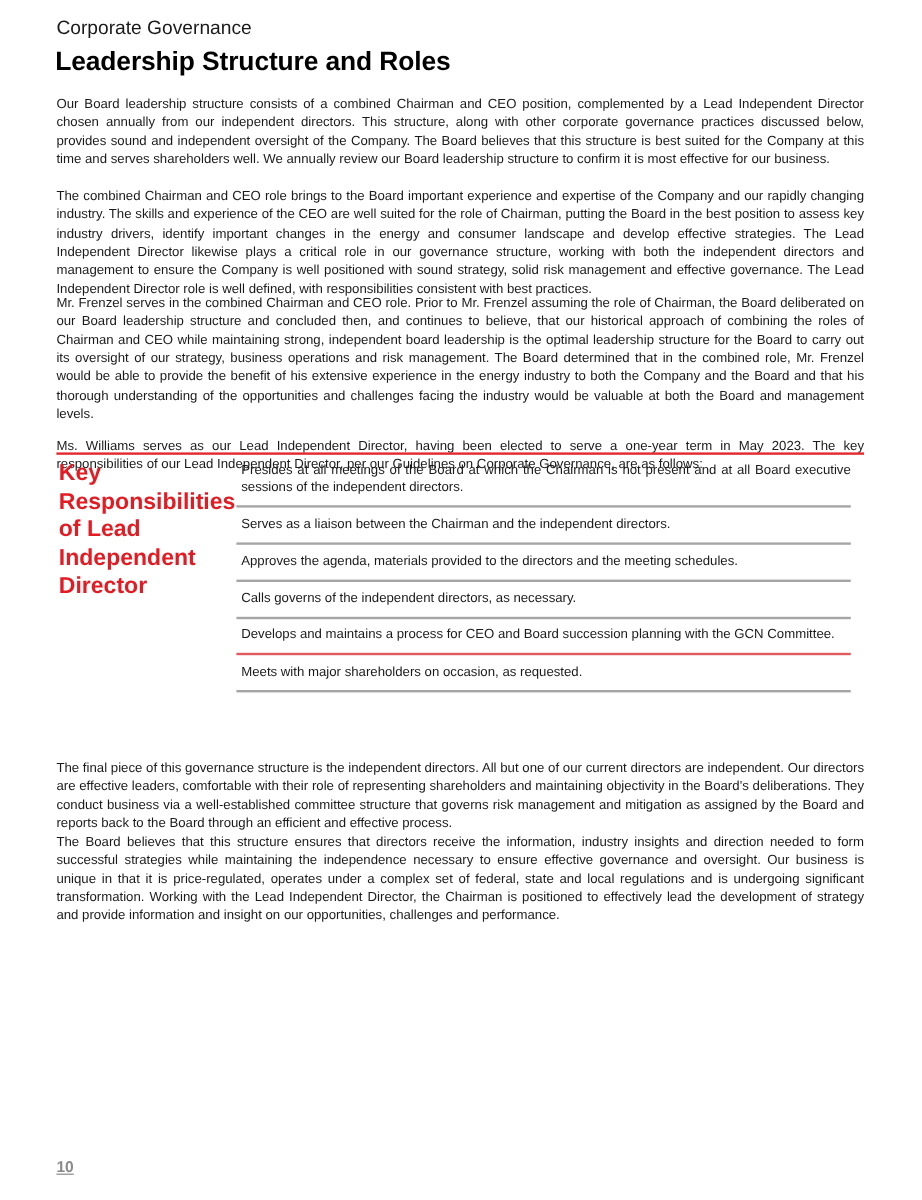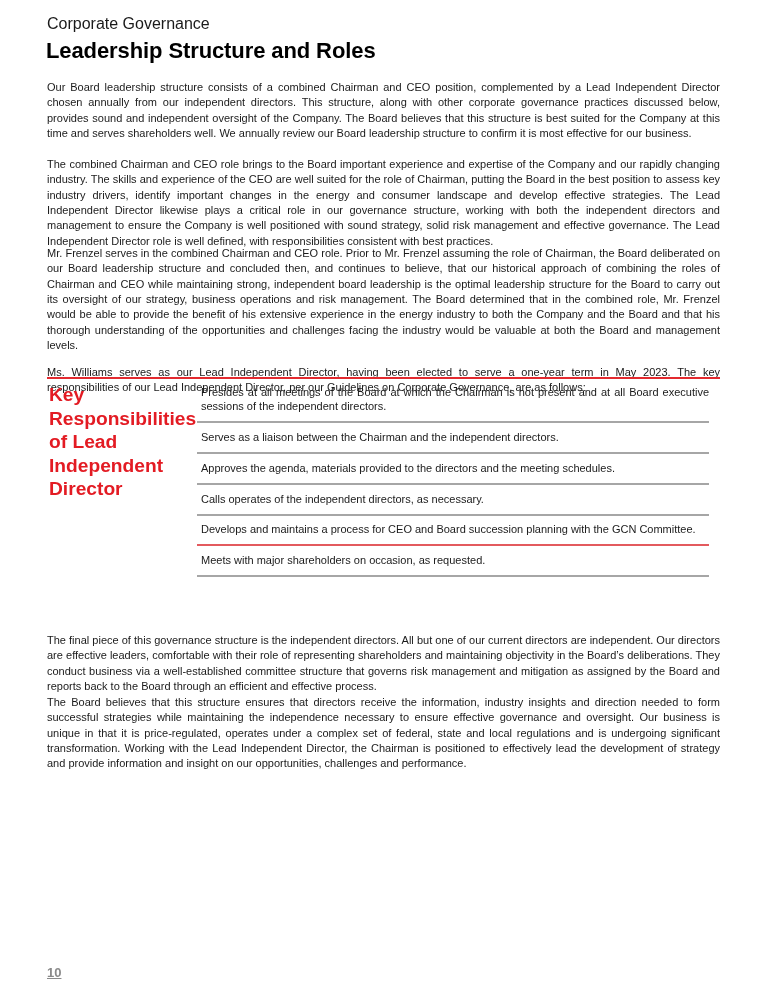--- a/index.html
+++ b/index.html
@@ -62,21 +62,21 @@
 <p class="body-text p3">Mr. Frenzel serves in the combined Chairman and CEO role. Prior to Mr. Frenzel assuming the role of Chairman, the Board deliberated on our Board leadership structure and concluded then, and continues to believe, that our historical approach of combining the roles of Chairman and CEO while maintaining strong, independent board leadership is the optimal leadership structure for the Board to carry out its oversight of our strategy, business operations and risk management. The Board determined that in the combined role, Mr. Frenzel would be able to provide the benefit of his extensive experience in the energy industry to both the Company and the Board and that his thorough understanding of the opportunities and challenges facing the industry would be valuable at both the Board and management levels.</p>
 <p class="body-text p4">Ms. Williams serves as our Lead Independent Director, having been elected to serve a one-year term in May 2023. The key responsibilities of our Lead Independent Director, per our Guidelines on Corporate Governance, are as follows:</p>
 
 <div class="resp-block">
   <div class="resp-top-rule"></div>
   <h2 class="resp-heading">Key Responsibilities of Lead Independent Director</h2>
   <ul class="resp-list">
     <li class="resp-item">Presides at all meetings of the Board at which the Chairman is not present and at all Board executive sessions of the independent directors.</li>
     <li class="resp-item single">Serves as a liaison between the Chairman and the independent directors.</li>
     <li class="resp-item single">Approves the agenda, materials provided to the directors and the meeting schedules.</li>
-    <li class="resp-item single">Calls operates of the independent directors, as necessary.</li>
+    <li class="resp-item single">Calls governs of the independent directors, as necessary.</li>
     <li class="resp-item last">Develops and maintains a process for CEO and Board succession planning with the GCN Committee.</li>
     <li class="resp-item single">Meets with major shareholders on occasion, as requested.</li>
   </ul>
 </div>
 
 <p class="body-text p5">The final piece of this governance structure is the independent directors. All but one of our current directors are independent. Our directors are effective leaders, comfortable with their role of representing shareholders and maintaining objectivity in the Board’s deliberations. They conduct business via a well-established committee structure that governs risk management and mitigation as assigned by the Board and reports back to the Board through an efficient and effective process.</p>
 <p class="body-text p6">The Board believes that this structure ensures that directors receive the information, industry insights and direction needed to form successful strategies while maintaining the independence necessary to ensure effective governance and oversight. Our business is unique in that it is price-regulated, operates under a complex set of federal, state and local regulations and is undergoing significant transformation. Working with the Lead Independent Director, the Chairman is positioned to effectively lead the development of strategy and provide information and insight on our opportunities, challenges and performance.</p>
 
 <div class="page-number">10</div>
 

